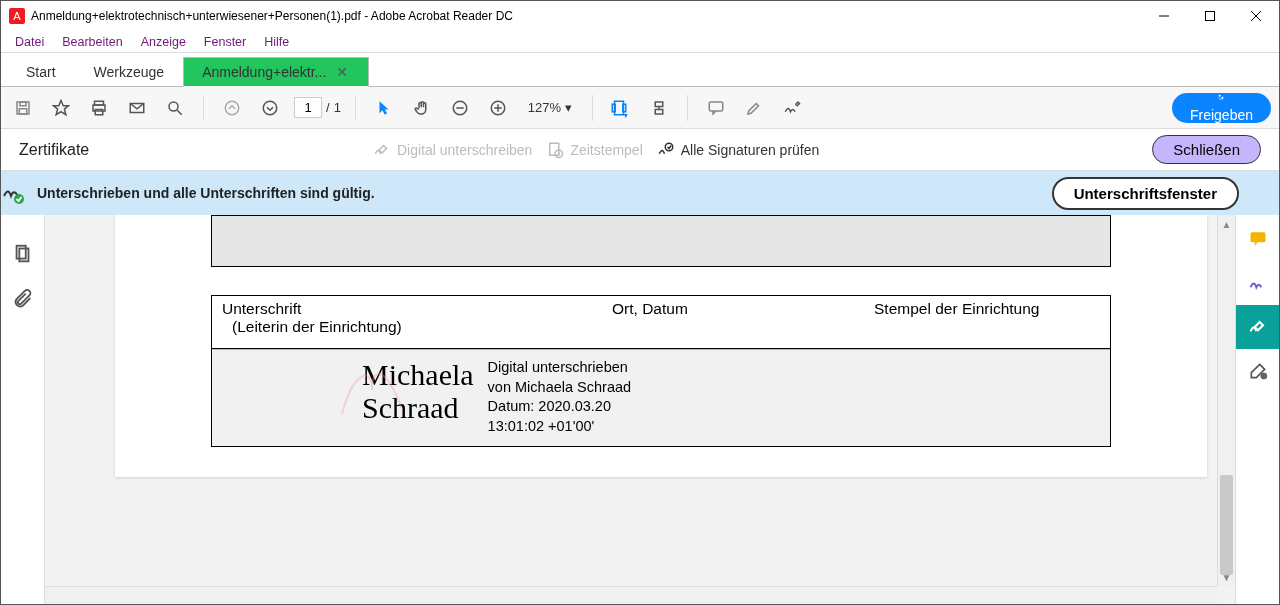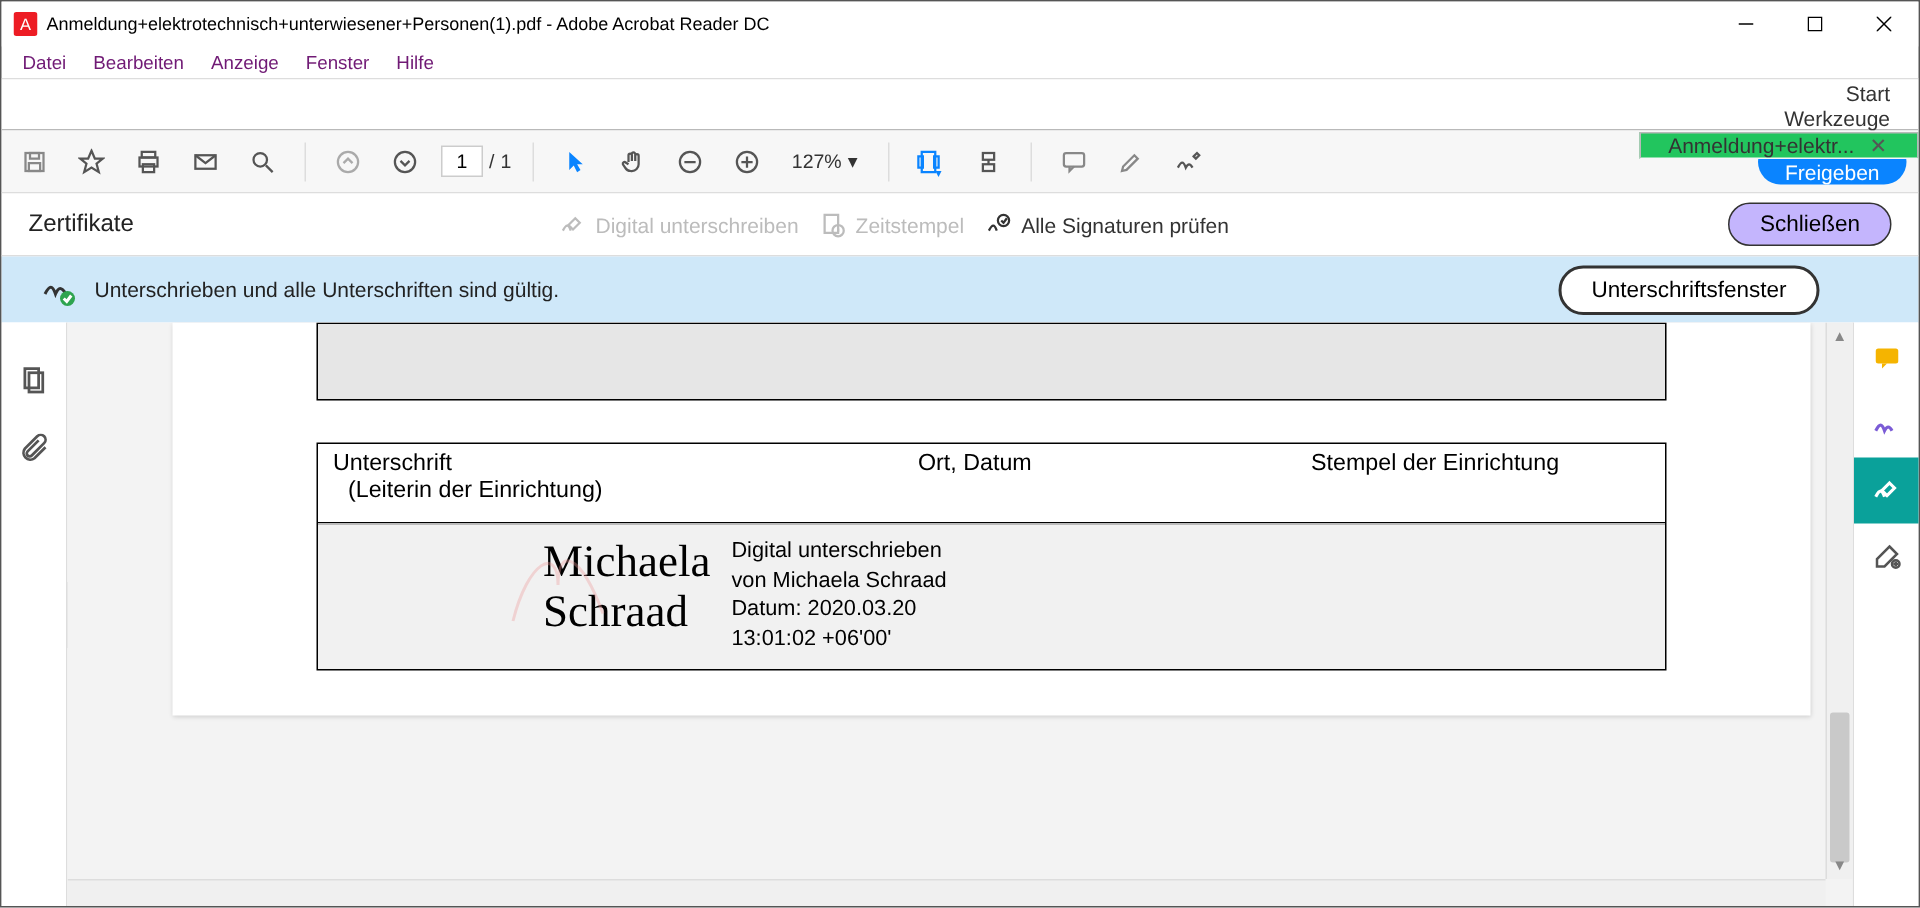--- a/index.html
+++ b/index.html
@@ -4,40 +4,40 @@
 <style>
 * { box-sizing: border-box; margin: 0; padding: 0; font-family: "Segoe UI", Tahoma, sans-serif; }
 body { width: 1280px; height: 605px; background: #fff; overflow: hidden; position: relative; border: 1px solid #555;}
 .titlebar { height: 30px; display: flex; align-items: center; padding: 0 0 0 8px; background: #fff; font-size: 12px; color: #000;}
 .titlebar .app-icon { width: 16px; height: 16px; margin-right: 6px; display:inline-flex; align-items:center; justify-content:center;}
 .titlebar .title-text { flex: 1; }
 .winbtns { display: flex; height: 100%;}
 .winbtn { width: 46px; height: 30px; display:flex;align-items:center;justify-content:center; font-size:12px; color:#000; cursor:default;}
 .menubar { height: 22px; display:flex; align-items:center; padding: 0 8px; font-size: 12.5px; gap: 6px; color:#701a75; border-bottom:1px solid #ddd;}
 .menubar span { padding: 2px 6px; cursor:default;}
-.tabs { height: 34px; display:flex; align-items:flex-end; padding-left: 6px; background:#fff; border-bottom:1px solid #b9b9b9;flex-direction:column;}
+.tabs { height: 34px; display:flex; align-items:flex-end; padding-left: 6px; background:#fff; border-bottom:1px solid #b9b9b9;}
 .tab { height: 30px; padding: 0 18px; display:flex; align-items:center; gap:8px; font-size:14px; color:#333; cursor:pointer; border:1px solid transparent; border-bottom:none;}
 .tab.active{ background:#22c55e; border-color:#b9b9b9; border-bottom:1px solid #f7f7f7; position:relative; top:1px;}
 .tab .close-x { font-size:14px; color:#555; padding:0 2px;}
 .toolbar { height: 42px; display:flex; align-items:center; padding: 0 8px; gap: 10px; border-bottom:1px solid #ddd; background:#f7f7f7;}
 .tb-sep{ width:1px; height:26px; background:#ddd; margin:0 4px;}
 .tb-icon{ width:28px; height:28px; display:flex;align-items:center;justify-content:center; color:#555; cursor:pointer; border-radius:3px;}
 .tb-icon svg{width:18px;height:18px;}
 .page-ind{ font-size:13px; color:#333; display:flex; align-items:center; gap:4px;}
 .page-ind input{ width:28px; text-align:center; font-size:13px; border:1px solid #ccc; padding:2px;}
 .zoom-val{ font-size:13px; color:#333; padding:2px 6px; display:flex;align-items:center;gap:4px;}
 .share-btn{ margin-left:auto; background:#0a84ff; color:#fff; border:none; border-radius:16px; height:30px; padding:0 18px; font-size:14px; display:flex;align-items:center; gap:6px; cursor:pointer;flex-direction:column;}
 .share-btn svg{width:16px;height:16px;fill:#fff;}
 .certbar{ height:42px; display:flex; align-items:center; padding:0 18px; gap:14px; border-bottom:1px solid #ddd; background:#fff;}
 .cert-title{ font-size:16px; color:#222; flex:0 0 auto; min-width:340px;}
 .cert-action{ display:flex;align-items:center;gap:6px; color:#bcbcbc; font-size:14px; cursor:default;}
 .cert-action.enabled{color:#333; cursor:pointer;}
 .cert-action svg{width:18px;height:18px;}
 .close-pill{ margin-left:auto; border:1px solid #333; border-radius:18px; padding:5px 20px; font-size:15px; cursor:pointer; background:#c4b5fd;}
-.sigbar{ height:44px; background:#cfe8f9; display:flex; align-items:center; padding:0 26px; gap:12px; position:relative;}
+.sigbar{ height:44px; background:#cfe8f9; display:flex; align-items:center; padding:0 0; gap:12px; position:relative;font-weight:bold;}
 .sigbar .sig-msg{font-size:14px; color:#222;}
 .sig-open-btn{ margin-left:auto; border:2px solid #333; border-radius:22px; padding:6px 20px; font-size:15px; cursor:pointer; background:#fff; margin-right:40px;}
 .sig-icon-badge{width:24px;height:24px;position:relative;}
 .content-area{ position:absolute; top:214px; bottom:0; left:0; right:0; display:flex;}
 .left-rail{ width:44px; background:#fff; border-right:1px solid #ddd; display:flex; flex-direction:column; align-items:center; padding-top:28px; gap:24px;}
 .left-rail .rail-icon{ width:22px;height:22px; color:#555; cursor:pointer;}
 .left-collapse{ position:absolute; left:44px; top:50%; transform:translateY(-50%); width:12px;height:44px; background:#eee; display:flex;align-items:center;justify-content:center; color:#888; font-size:10px; cursor:pointer; border:1px solid #ccc;}
 .doc-scroll{ flex:1; background:#f3f3f3; position:relative; overflow:hidden;}
 .right-rail{ width:44px; background:#fff; border-left:1px solid #ddd; display:flex; flex-direction:column; align-items:center; padding-top:2px;}
 .right-rail .rail-btn{ width:44px;height:44px; display:flex;align-items:center;justify-content:center; cursor:pointer;}
@@ -303,21 +303,21 @@
               <path d="M10 60 C 20 20, 40 10, 40 36 C 40 10, 55 15, 70 55" fill="none" stroke="#e99" stroke-width="2"></path>
             </svg>
           <div style="margin-left:140px;">
             <div class="sig-name">Michaela</div>
             <div class="sig-name">Schraad</div>
           </div>
           <div class="sig-meta">
             <div>Digital unterschrieben</div>
             <div>von Michaela Schraad</div>
             <div>Datum: 2020.03.20</div>
-            <div>13:01:02 +06'00'</div>
+            <div>13:01:02 +01'00'</div>
           </div>
         </div>
       </div>
     </div>
     <div class="scrollbar-v">
       <div class="arrow up">▲</div>
       <div class="thumb"></div>
       <div class="arrow down">▼</div>
     </div>
     <div class="scrollbar-h"></div>

